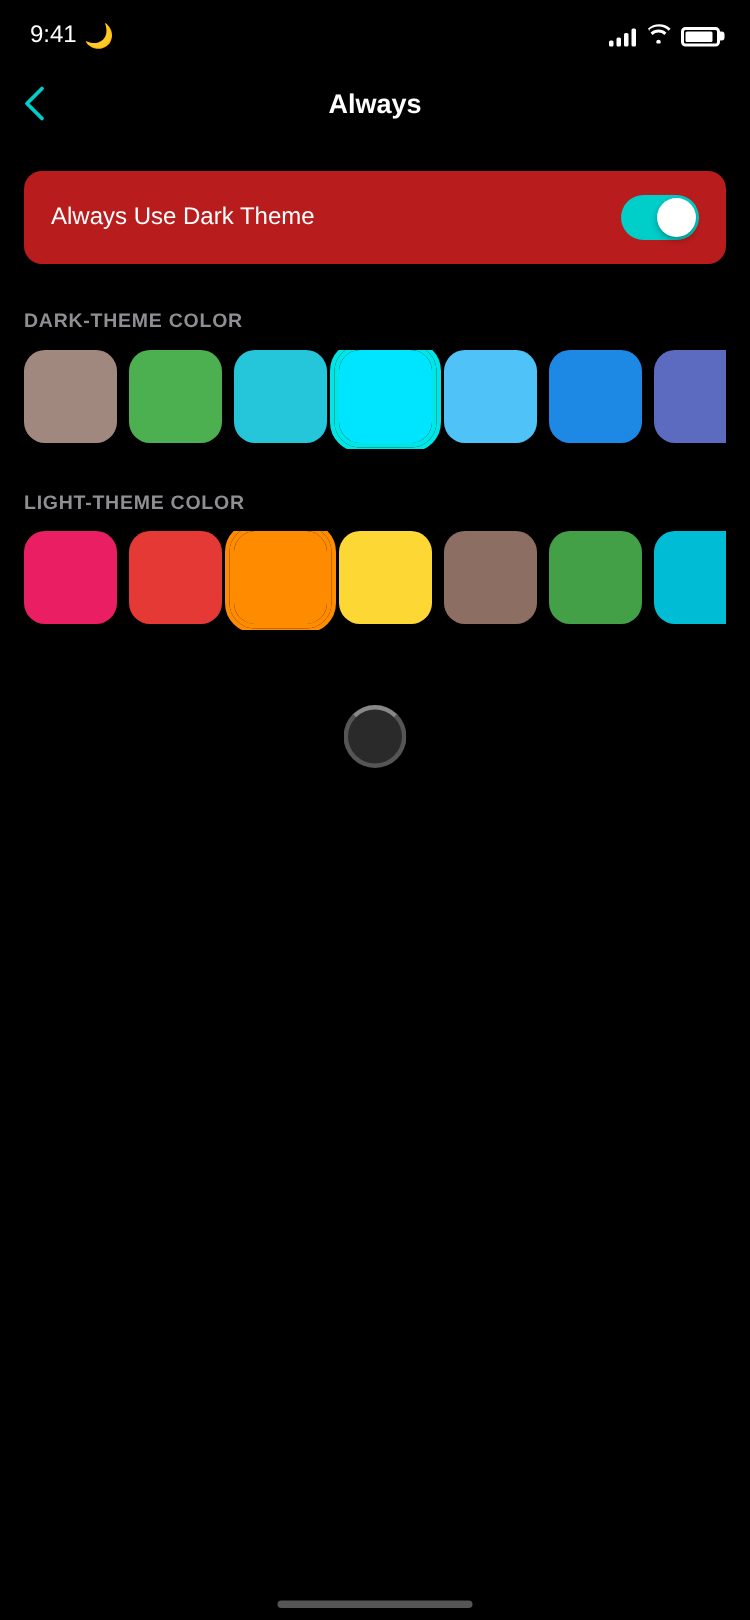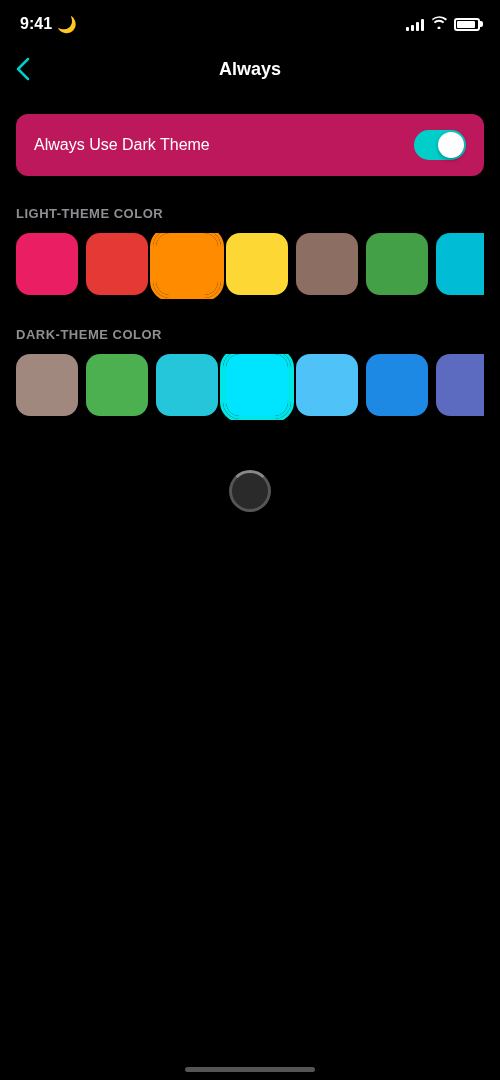--- a/index.html
+++ b/index.html
@@ -19,21 +19,21 @@
     .status-bar {
       display: flex;
       justify-content: space-between;
       align-items: center;
       padding: 10px 20px 6px;
       height: 44px;
     }
 
     .status-time {
       font-size: 16px;
-      font-weight: 700;
+      font-weight: 400;
       color: #fff;
       display: flex;
       align-items: center;
       gap: 5px;
     }
 
     .status-icons {
       display: flex;
       align-items: center;
       gap: 6px;
@@ -119,21 +119,21 @@
       color: #fff;
     }
 
     
     .content {
       padding: 20px 16px 0;
     }
 
     
     .toggle-row {
-      background: #be185d;
+      background: #b91c1c;
       border-radius: 12px;
       padding: 16px 18px;
       display: flex;
       align-items: center;
       justify-content: space-between;
       margin-bottom: 30px;
     }
 
     .toggle-label {
       font-size: 16px;
@@ -274,46 +274,46 @@
 <div class="content">
 
   <div class="toggle-row">
     <span class="toggle-label">Always Use Dark Theme</span>
     <div class="toggle-switch">
       <div class="toggle-knob"></div>
     </div>
   </div>
 
   <div>
+    <div class="section-header">DARK-THEME COLOR</div>
+    <div class="color-grid">
+
+    <div class="color-swatch" style="background-color: rgb(161, 136, 127);"></div>
+        <div class="color-swatch" style="background-color: rgb(76, 175, 80);"></div>
+        <div class="color-swatch" style="background-color: rgb(38, 198, 218);"></div>
+        <div class="color-swatch selected selected-cyan" style="background-color: rgb(0, 229, 255); outline: rgb(0, 229, 229) solid 3px; outline-offset: 3px;"></div>
+        <div class="color-swatch" style="background-color: rgb(79, 195, 247);"></div>
+        <div class="color-swatch" style="background-color: rgb(30, 136, 229);"></div>
+        <div class="color-swatch" style="background-color: rgb(92, 107, 192);"></div>
+      </div>
+  </div>
+
+  <div>
     <div class="section-header">LIGHT-THEME COLOR</div>
     <div class="color-grid">
 
     <div class="color-swatch" style="background-color: rgb(233, 30, 99);"></div>
         <div class="color-swatch" style="background-color: rgb(229, 57, 53);"></div>
         <div class="color-swatch selected selected-orange" style="background-color: rgb(255, 140, 0); outline: rgb(255, 140, 0) solid 3px; outline-offset: 3px;"></div>
         <div class="color-swatch" style="background-color: rgb(253, 216, 53);"></div>
         <div class="color-swatch" style="background-color: rgb(141, 110, 99);"></div>
         <div class="color-swatch" style="background-color: rgb(67, 160, 71);"></div>
         <div class="color-swatch" style="background-color: rgb(0, 188, 212);"></div>
       </div>
   </div>
 
-  <div>
-    <div class="section-header">DARK-THEME COLOR</div>
-    <div class="color-grid">
-
-    <div class="color-swatch" style="background-color: rgb(161, 136, 127);"></div>
-        <div class="color-swatch" style="background-color: rgb(76, 175, 80);"></div>
-        <div class="color-swatch" style="background-color: rgb(38, 198, 218);"></div>
-        <div class="color-swatch selected selected-cyan" style="background-color: rgb(0, 229, 255); outline: rgb(0, 229, 229) solid 3px; outline-offset: 3px;"></div>
-        <div class="color-swatch" style="background-color: rgb(79, 195, 247);"></div>
-        <div class="color-swatch" style="background-color: rgb(30, 136, 229);"></div>
-        <div class="color-swatch" style="background-color: rgb(92, 107, 192);"></div>
-      </div>
-  </div>
-
   <div class="spinner-container">
     <div class="spinner"></div>
   </div>
 
 </div>
 
 <div class="home-indicator"></div>
 
 </body></html>

